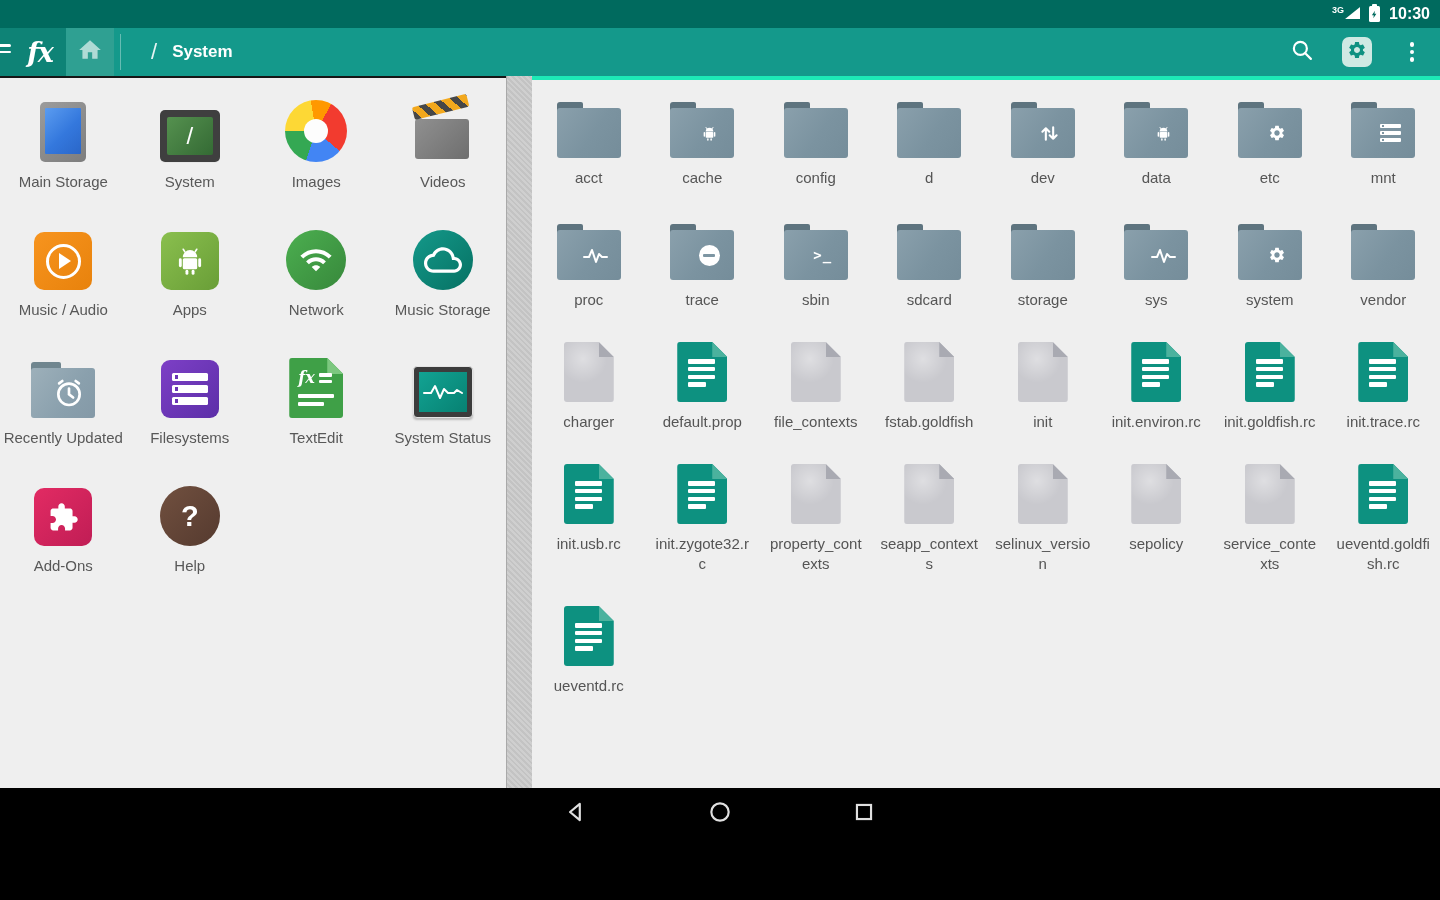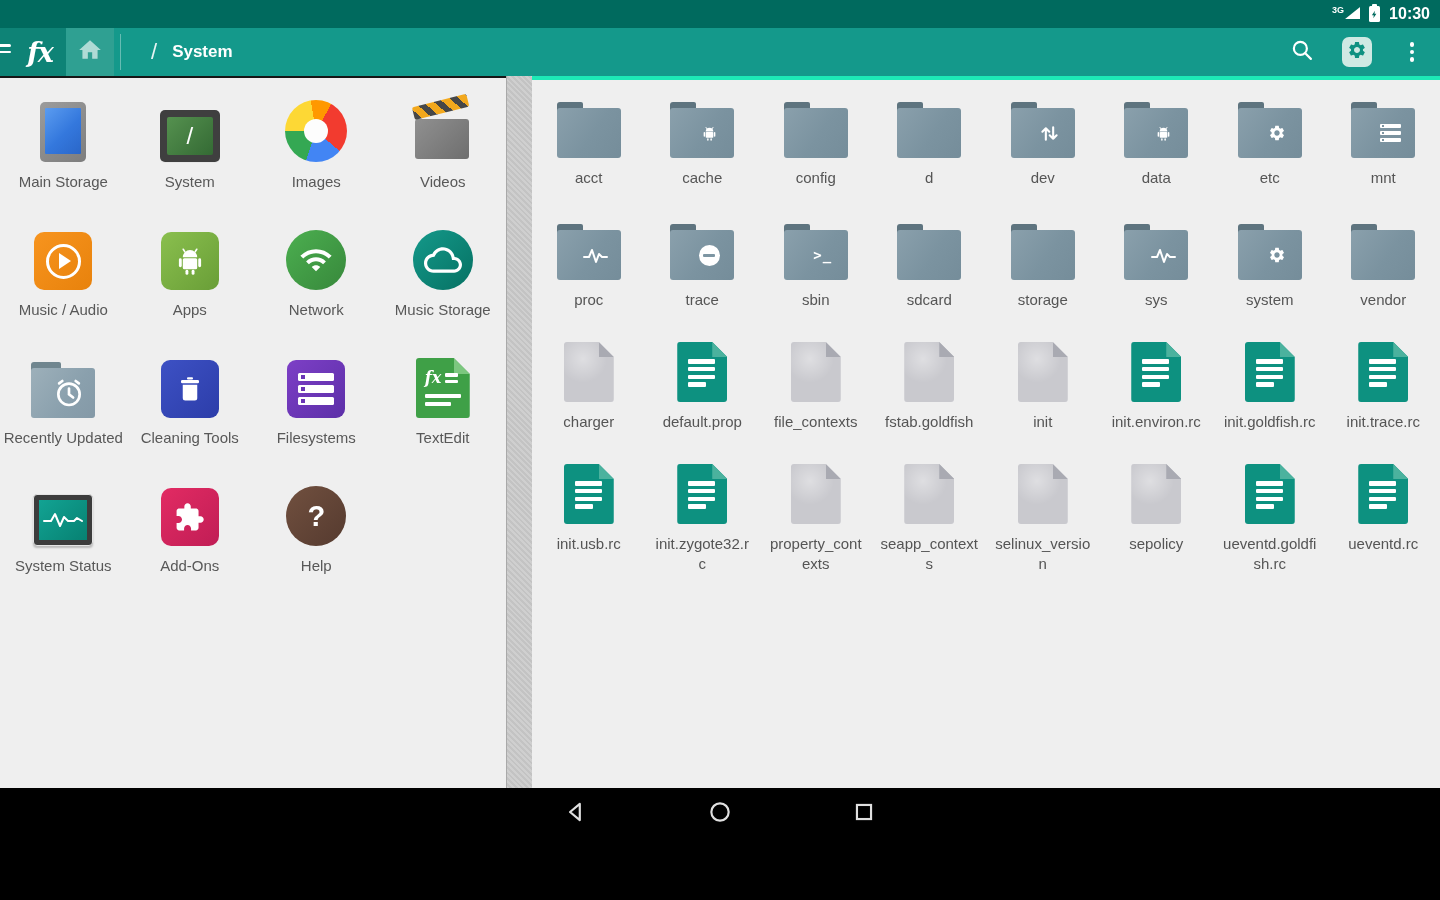--- a/index.html
+++ b/index.html
@@ -284,32 +284,20 @@
                     <path d="M4.6 4.8 7 3M19.4 4.8 17 3" stroke-linecap="round"></path>
                   </svg>
                 </span>
               </div>
             </div>
           </div>
           <div class="side-label">Recently Updated</div>
         </div>
         <div class="side-item">
           <div class="side-ic">
-            <div class="ic-clean">
-              <svg width="30" height="30" viewBox="0 0 24 24" fill="#fff">
-                <path d="M6.2 8.6h11.6v10.5a2 2 0 0 1-2 2H8.2a2 2 0 0 1-2-2Z"></path>
-                <rect x="4.8" y="4.7" width="14.4" height="2.7" rx="1"></rect>
-                <rect x="9.6" y="2.5" width="4.8" height="1.9" rx=".8"></rect>
-              </svg>
-            </div>
-          </div>
-          <div class="side-label">Cleaning Tools</div>
-        </div>
-        <div class="side-item">
-          <div class="side-ic">
             <div class="ic-fs">
               <i></i>
               <i></i>
               <i></i>
             </div>
           </div>
           <div class="side-label">Filesystems</div>
         </div>
         <div class="side-item">
           <div class="side-ic">
@@ -736,20 +724,29 @@
           <div class="cell-label">selinux_version</div>
         </div>
         <div class="cell">
           <div class="ic-wrap">
             <div class="doc">
               <i class="d-bg gray"></i>
               <i class="d-fold gray"></i>
             </div>
           </div>
           <div class="cell-label">sepolicy</div>
+        </div>
+        <div class="cell">
+          <div class="ic-wrap">
+            <div class="doc">
+              <i class="d-bg gray"></i>
+              <i class="d-fold gray"></i>
+            </div>
+          </div>
+          <div class="cell-label">service_contexts</div>
         </div>
         <div class="cell">
           <div class="ic-wrap">
             <div class="doc">
               <i class="d-bg teal"></i>
               <i class="d-fold teal"></i>
               <div class="d-lines">
                 <i></i>
                 <i></i>
                 <i></i>

